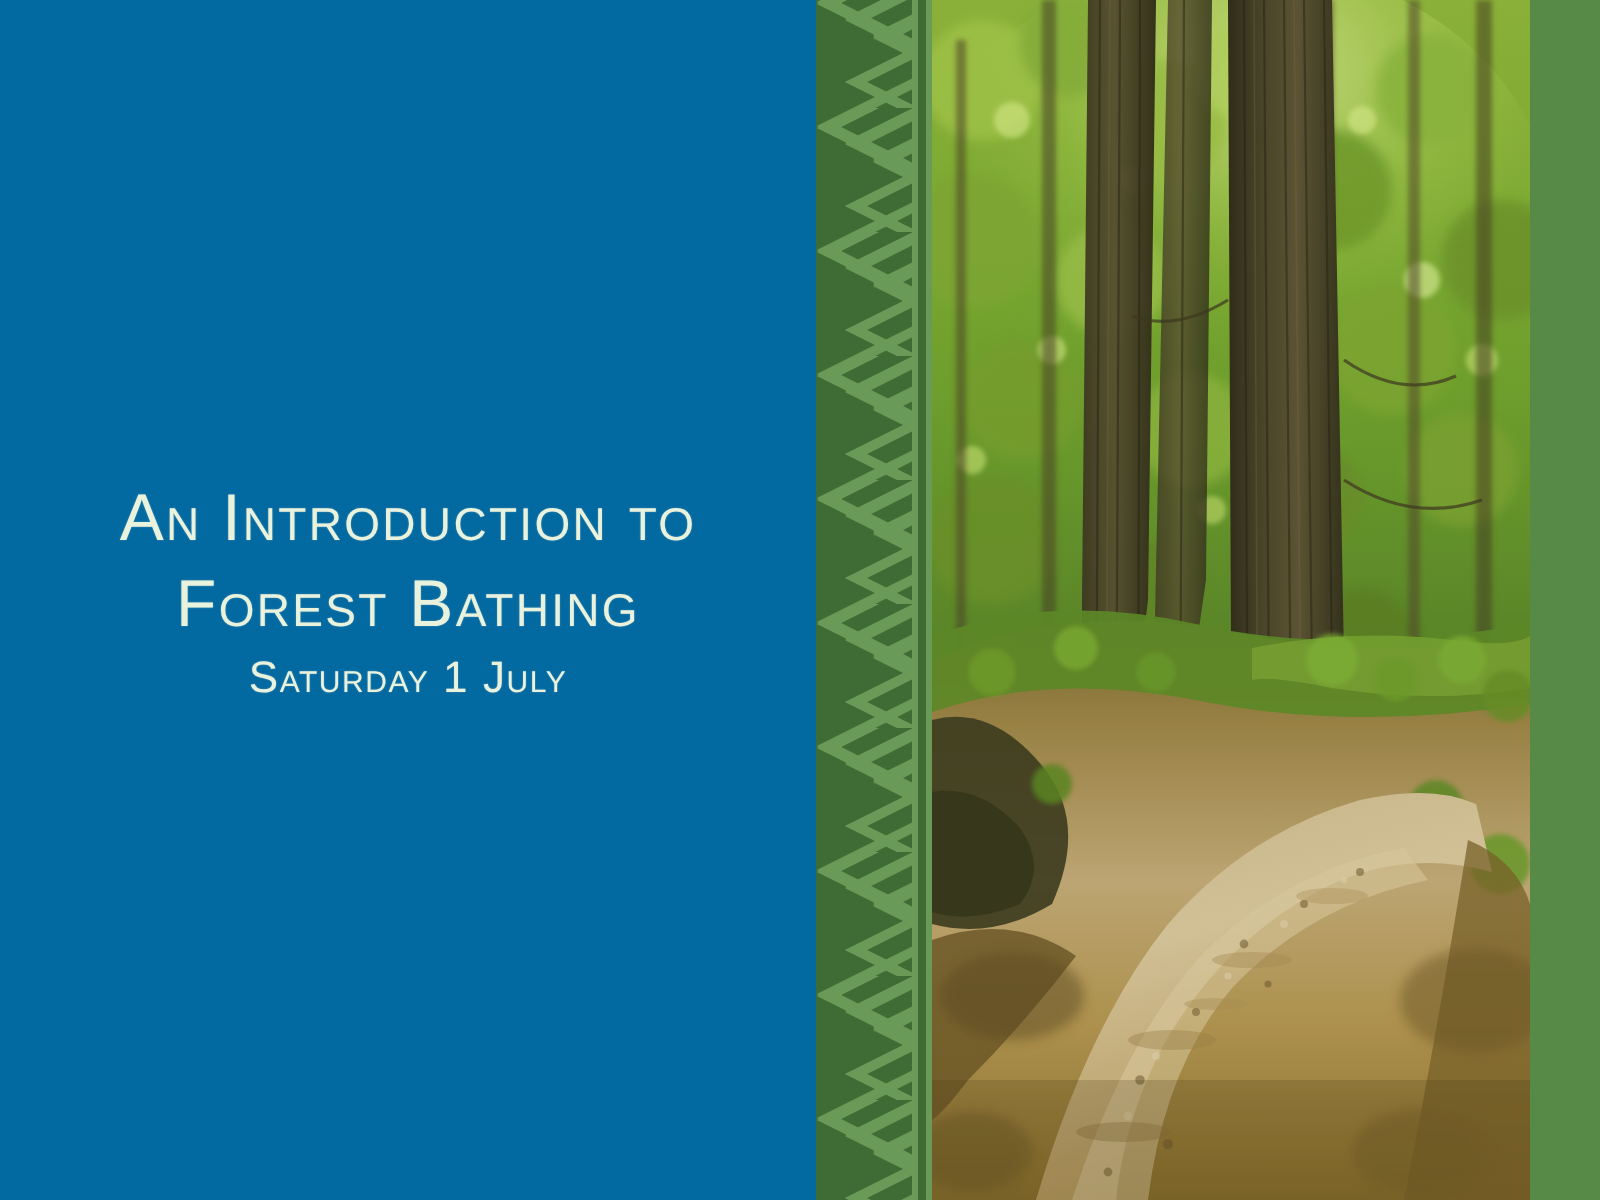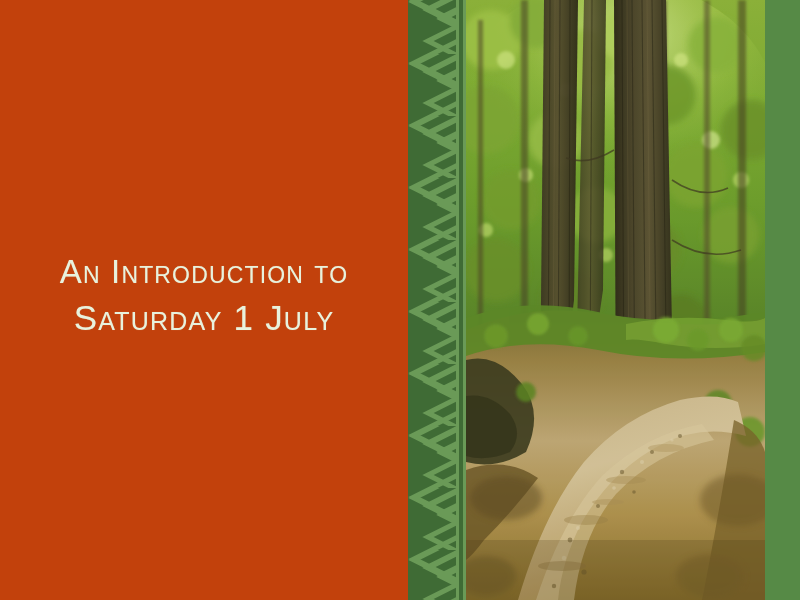--- a/index.html
+++ b/index.html
@@ -5,21 +5,21 @@
   html, body {
     margin: 0;
     padding: 0;
     background: #ffffff;
   }
   #poster {
     position: relative;
     width: 800px;
     height: 600px;
     overflow: hidden;
-    background: #c2410c;
+    background: #0369a1;
     font-family: "Liberation Sans", sans-serif;
     text-decoration: underline;
   }
 
   
   #text-panel {
     position: absolute;
     left: 0;
     top: 0;
     width: 408px;
@@ -40,21 +40,21 @@
     text-align: center;
     line-height: 1.30;
     margin: 0;
     text-shadow: 0 0 1px rgba(232,242,221,0.35);
   }
   .line-title {
     font-size: 33px;
     max-width: 330px;
   }
   .line-sub {
-    font-size: 35px;
+    font-size: 22px;
   }
   .line-contact {
     font-size: 28px;
     line-height: 1.42;
   }
   .title-block { margin-bottom: 1px; }
   .contact-block { margin-top: 9px; }
 
   
   #pattern-band {
@@ -122,20 +122,21 @@
 </style>
 </head>
 <body>
 
 <div id="poster">
 
   <div id="text-panel">
 
     <div class="title-block">
       <p class="headline line-title">An Introduction to</p>
+      <p class="headline line-title">Forest Bathing</p>
     </div>
 
     <div class="event-block">
       <p class="headline line-sub">Saturday 1 July</p>
     </div>
 
     <div class="contact-block">
     </div>
 
   </div>

